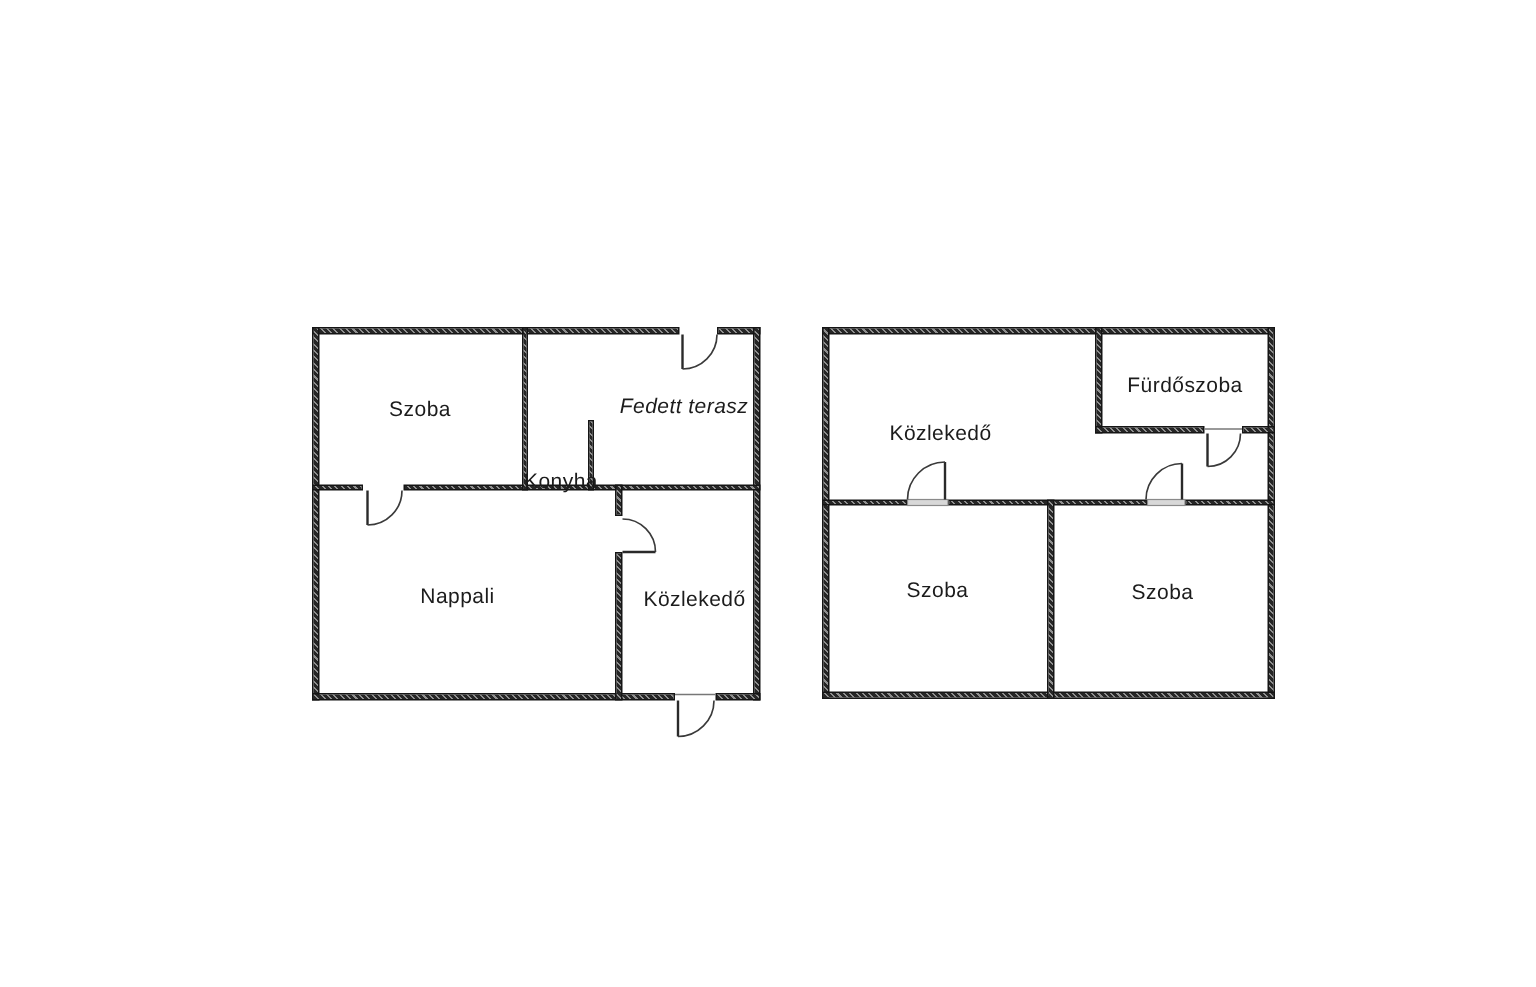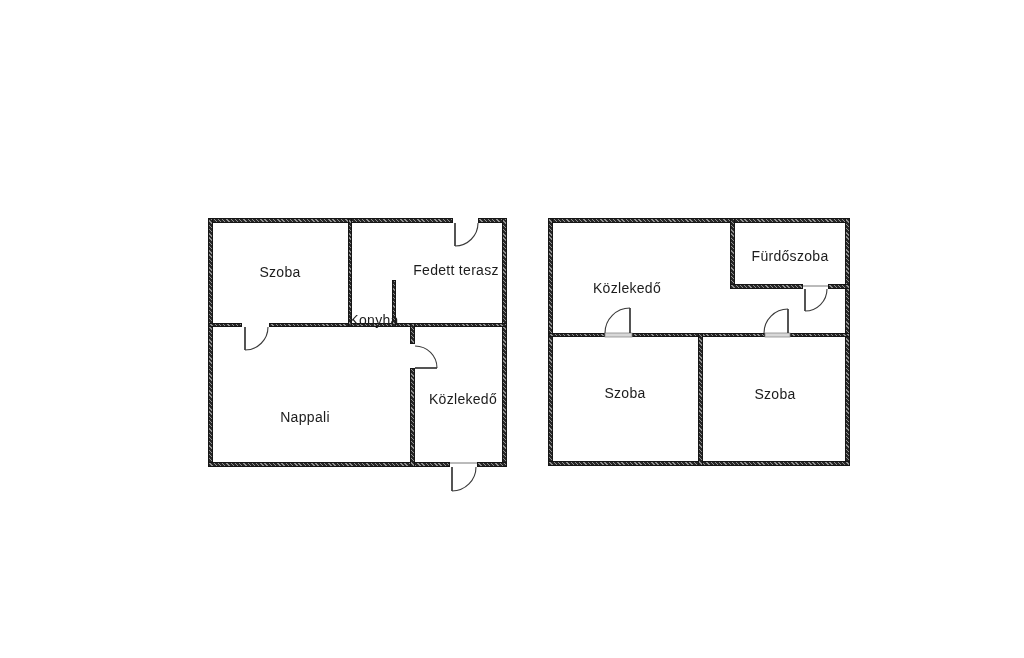--- a/index.html
+++ b/index.html
@@ -50,23 +50,23 @@
     <div class="wall" style="left:477px;top:462px;width:30px;height:5px;"></div>
 
     <div class="wall" style="left:208px;top:323px;width:34px;height:4px;"></div>
     <div class="wall" style="left:269px;top:323px;width:238px;height:4px;"></div>
     <div class="wall" style="left:348px;top:218px;width:4px;height:109px;"></div>
     <div class="wall" style="left:392px;top:280px;width:4px;height:47px;"></div>
     <div class="wall" style="left:410px;top:323px;width:5px;height:21px;"></div>
     <div class="wall" style="left:410px;top:368px;width:5px;height:99px;"></div>
 
     <div class="room-label" style="left:280px;top:272px;">Szoba</div>
-    <div class="room-label" style="left:456px;top:270px;">Fedett terasz</div>
+    <div class="room-label" style="left:456px;top:270px;font-style:italic;">Fedett terasz</div>
     <div class="room-label" style="left:374px;top:320px;">Konyha</div>
-    <div class="room-label" style="left:305px;top:397px;margin-top:20px;">Nappali</div>
+    <div class="room-label" style="left:305px;top:397px;">Nappali</div>
     <div class="room-label" style="left:463px;top:399px;">Közlekedő</div>
   </div>
 
   <div>
 
     <div class="wall" style="left:548px;top:218px;width:302px;height:5px;"></div>
     <div class="wall" style="left:548px;top:218px;width:5px;height:248px;"></div>
     <div class="wall" style="left:845px;top:218px;width:5px;height:248px;"></div>
     <div class="wall" style="left:548px;top:461px;width:302px;height:5px;"></div>
 

